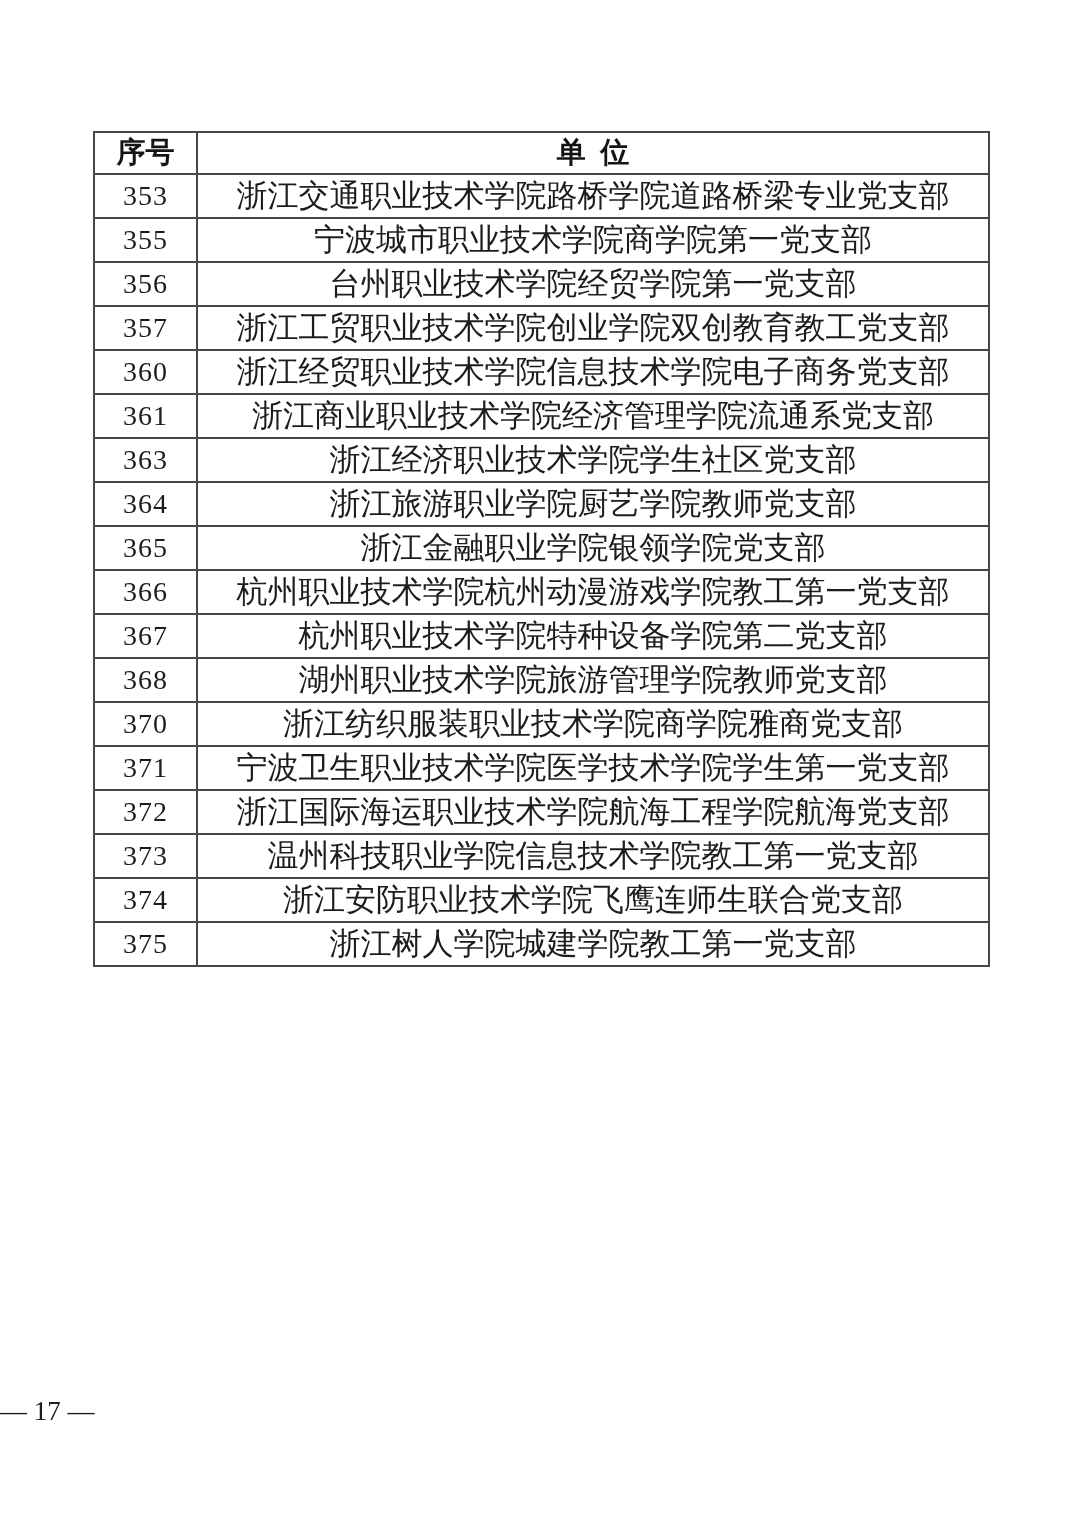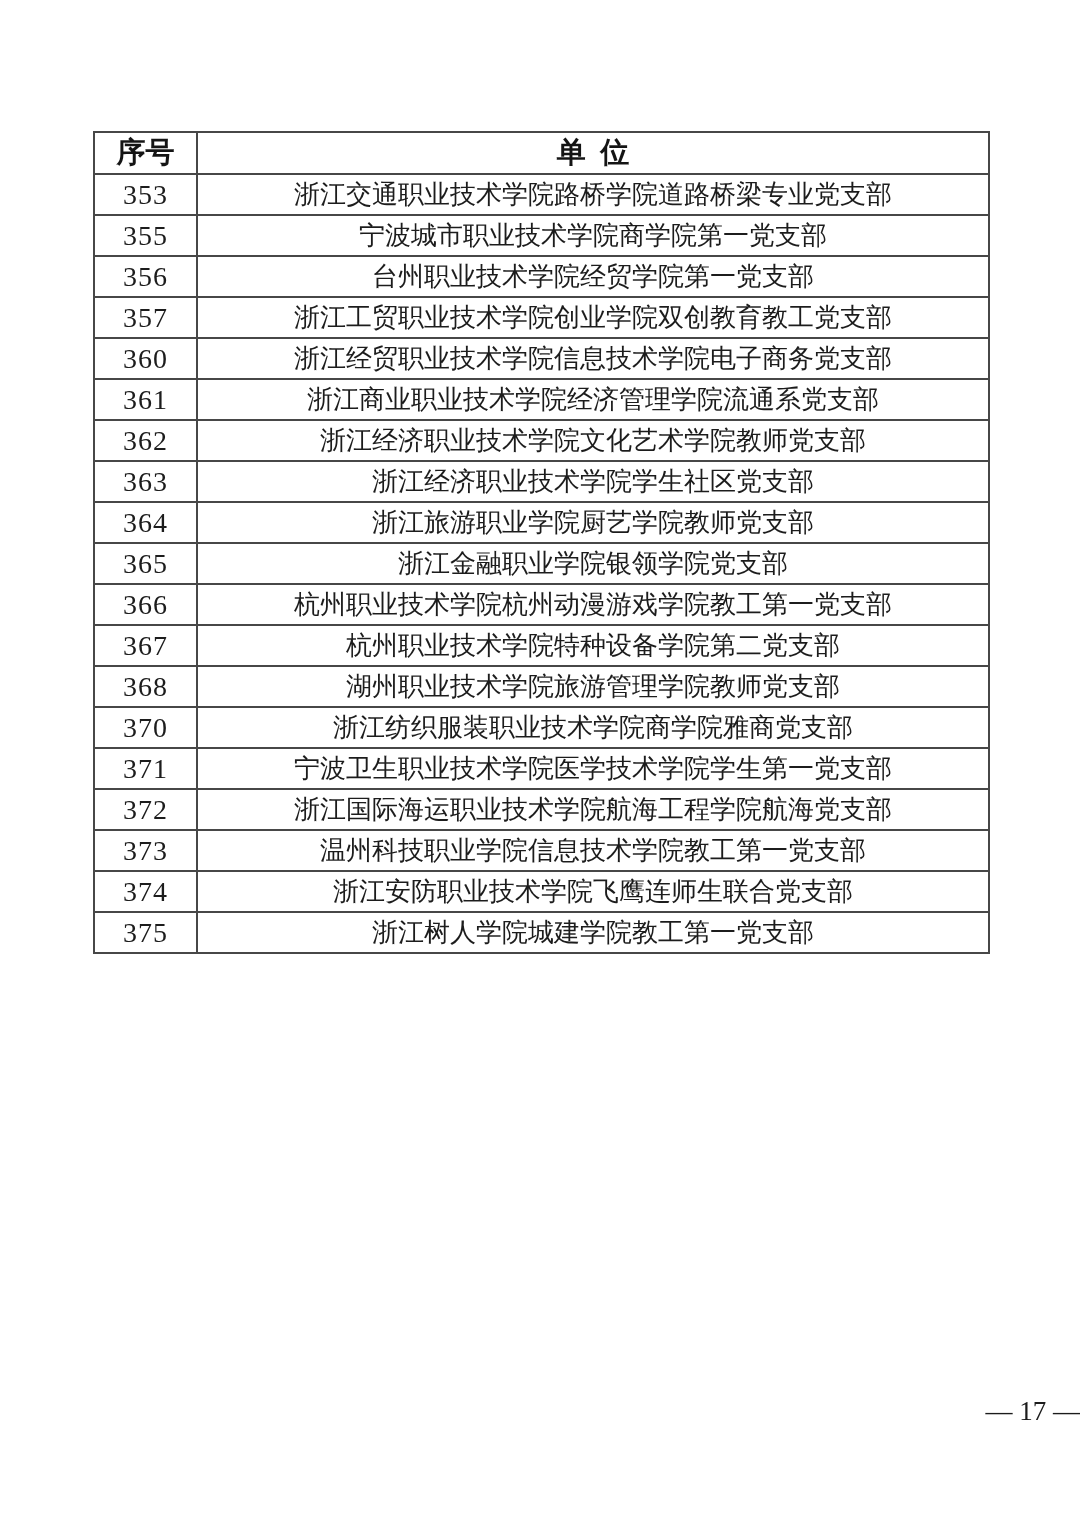--- a/index.html
+++ b/index.html
@@ -42,29 +42,29 @@
   }
   th.h-unit {
     white-space: pre;
     border-radius: 16px;
   }
   td.no-cell {
     font-size: 28px;
     letter-spacing: 1px;
   }
   td.unit-cell {
-    font-size: 26px;
+    font-size: 31px;
     margin-top: 44px;
   }
   .page-number {
     position: absolute;
     left: 0;
     top: 1396px;
     width: 100%;
-    text-align: right;
+    text-align: left;
     font-size: 27px;
     color: #1c1c1c;
   }
 </style>
 </head>
 <body>
 
 <table class="doc-table">
   <colgroup>
       <col class="c-no">
@@ -93,24 +93,20 @@
         <td class="no-cell">357</td>
         <td class="unit-cell">浙江工贸职业技术学院创业学院双创教育教工党支部</td>
       </tr>
     <tr>
         <td class="no-cell">360</td>
         <td class="unit-cell">浙江经贸职业技术学院信息技术学院电子商务党支部</td>
       </tr>
     <tr>
         <td class="no-cell">361</td>
         <td class="unit-cell">浙江商业职业技术学院经济管理学院流通系党支部</td>
-      </tr>
-    <tr>
-        <td class="no-cell">362</td>
-        <td class="unit-cell">浙江经济职业技术学院文化艺术学院教师党支部</td>
       </tr>
     <tr>
         <td class="no-cell">363</td>
         <td class="unit-cell">浙江经济职业技术学院学生社区党支部</td>
       </tr>
     <tr>
         <td class="no-cell">364</td>
         <td class="unit-cell">浙江旅游职业学院厨艺学院教师党支部</td>
       </tr>
     <tr>

